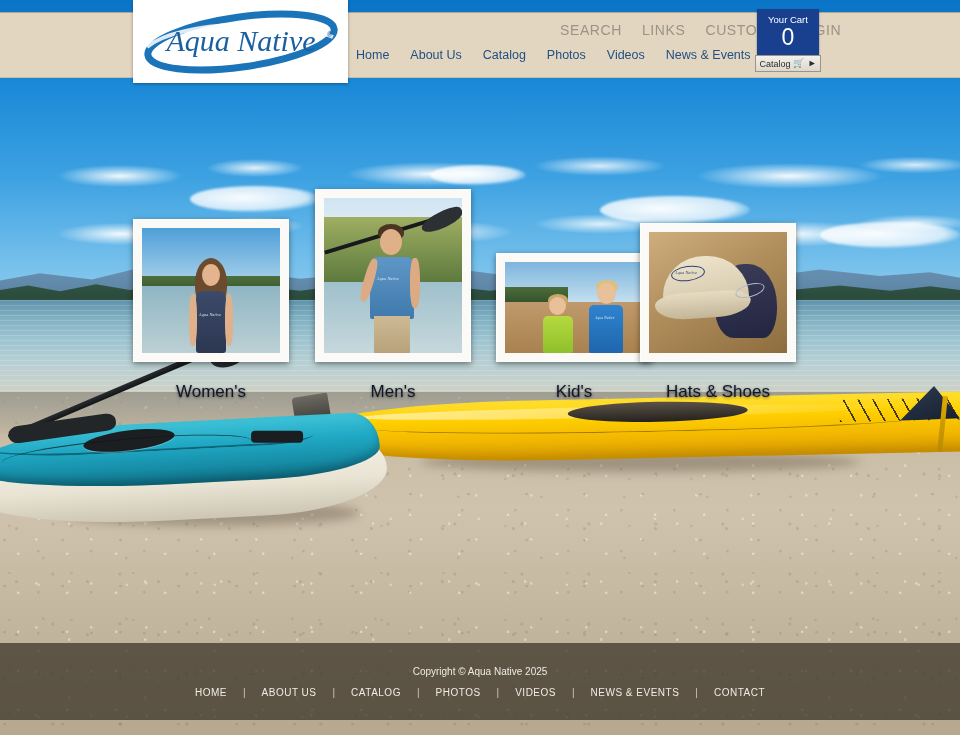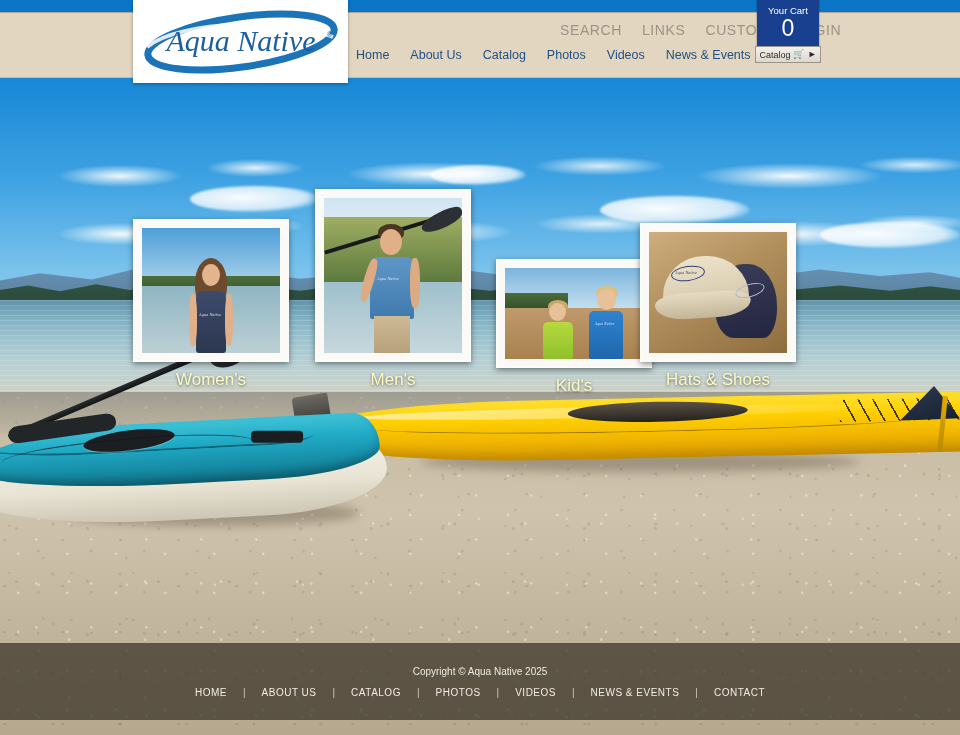--- a/index.html
+++ b/index.html
@@ -221,21 +221,21 @@
     position: absolute; left: 356px; top: 48px; z-index: 30;
     display: flex; gap: 21px; align-items: center;
   }
   .mainnav a {
     font-size: 12.5px; color: #225084; text-decoration: none;
     font-family: "Liberation Sans", sans-serif; white-space: nowrap;
   }
 
   
   .cart {
-    position: absolute; left: 757px; top: 0; width: 50px; z-index: 35;
+    position: absolute; left: 757px; top: 9px; width: 50px; z-index: 35;
   }
   .cart-panel {
     width: 62px; height: 50px; background: #18408f;
     display: flex; flex-direction: column; align-items: center;
     justify-content: flex-start; padding-top: 5px;
     box-shadow: 0 1px 2px rgba(0,0,0,.4);
   }
   .cart-title { color: #fff; font-size: 9.5px; line-height: 11px; }
   .cart-count { color: #fff; font-size: 23px; line-height: 24px; font-weight: 400; }
   .cart-checkout {
@@ -250,21 +250,21 @@
   
   .tiles { position: absolute; left: 0; top: 0; width: 960px; height: 735px; z-index: 15; }
   .tile { position: absolute; }
   .tile-frame {
     background: #fbfaf7; padding: 8px;
     box-shadow: 0 2px 6px rgba(0,0,0,.45);
     border: 1px solid rgba(255,255,255,.55);
   }
   .tile-photo { position: relative; overflow: hidden; display: block; }
   .tile-caption {
-    margin-top: 8px; text-align: center; color: #fef9c3;
+    margin-top: 20px; text-align: center; color: #0f172a;
     font-size: 17px; text-shadow: 0 1px 3px rgba(0,0,0,.55);
     font-family: "Liberation Sans", sans-serif;
   }
 
   
   .scene-sky { position:absolute; left:0; top:0; width:100%; height:52%;
     background: linear-gradient(180deg,#4f9fd8,#a9d2ea); }
   .scene-trees { position:absolute; left:0; width:100%;
     background: linear-gradient(180deg,#4e6f3c,#33512c); }
   .scene-water { position:absolute; left:0; bottom:0; width:100%;
@@ -425,21 +425,21 @@
             <div class="arm" style="left:0px;top:34px;width:10px;height:44px;background:#dcab83;transform:rotate(16deg)"></div>
             <div class="arm" style="left:46px;top:34px;width:10px;height:50px;background:#dcab83"></div>
             <div style="position:absolute;left:10px;top:92px;width:36px;height:37px;background:linear-gradient(180deg,#cdb994,#b7a27c)"></div>
             <div class="logo-tiny" style="left:13px;top:52px">Aqua Native</div>
           </div>
         </div>
       </div>
       <div class="tile-caption">Men's</div>
     </a>
 
-    <a class="tile" href="#" style="left:496px;top:259px;text-decoration:none">
+    <a class="tile" href="#" style="left:496px;top:253px;text-decoration:none">
       <div class="tile-frame">
         <div class="tile-photo" style="width:138px;height:91px">
           <div class="scene-sky" style="height:52%;background:linear-gradient(180deg,#7db5dd,#cfe6f2)"></div>
           <div class="scene-trees" style="top:28%;height:18%;width:46%;background:linear-gradient(180deg,#4d6c3a,#31502b)"></div>
           <div class="scene-sand" style="height:56%"></div>
           <div class="person" style="left:36px;top:32px;width:38px;height:59px">
             <div class="hair" style="left:7px;top:0;width:20px;height:12px;background:#c9a86a"></div>
             <div class="head" style="left:8px;top:3px;width:17px;height:18px;background:#e8c09a"></div>
             <div class="torso" style="left:2px;top:22px;width:30px;height:37px;background:linear-gradient(180deg,#b6d93f,#8fc02b);border-radius:5px 5px 2px 2px"></div>
           </div>

